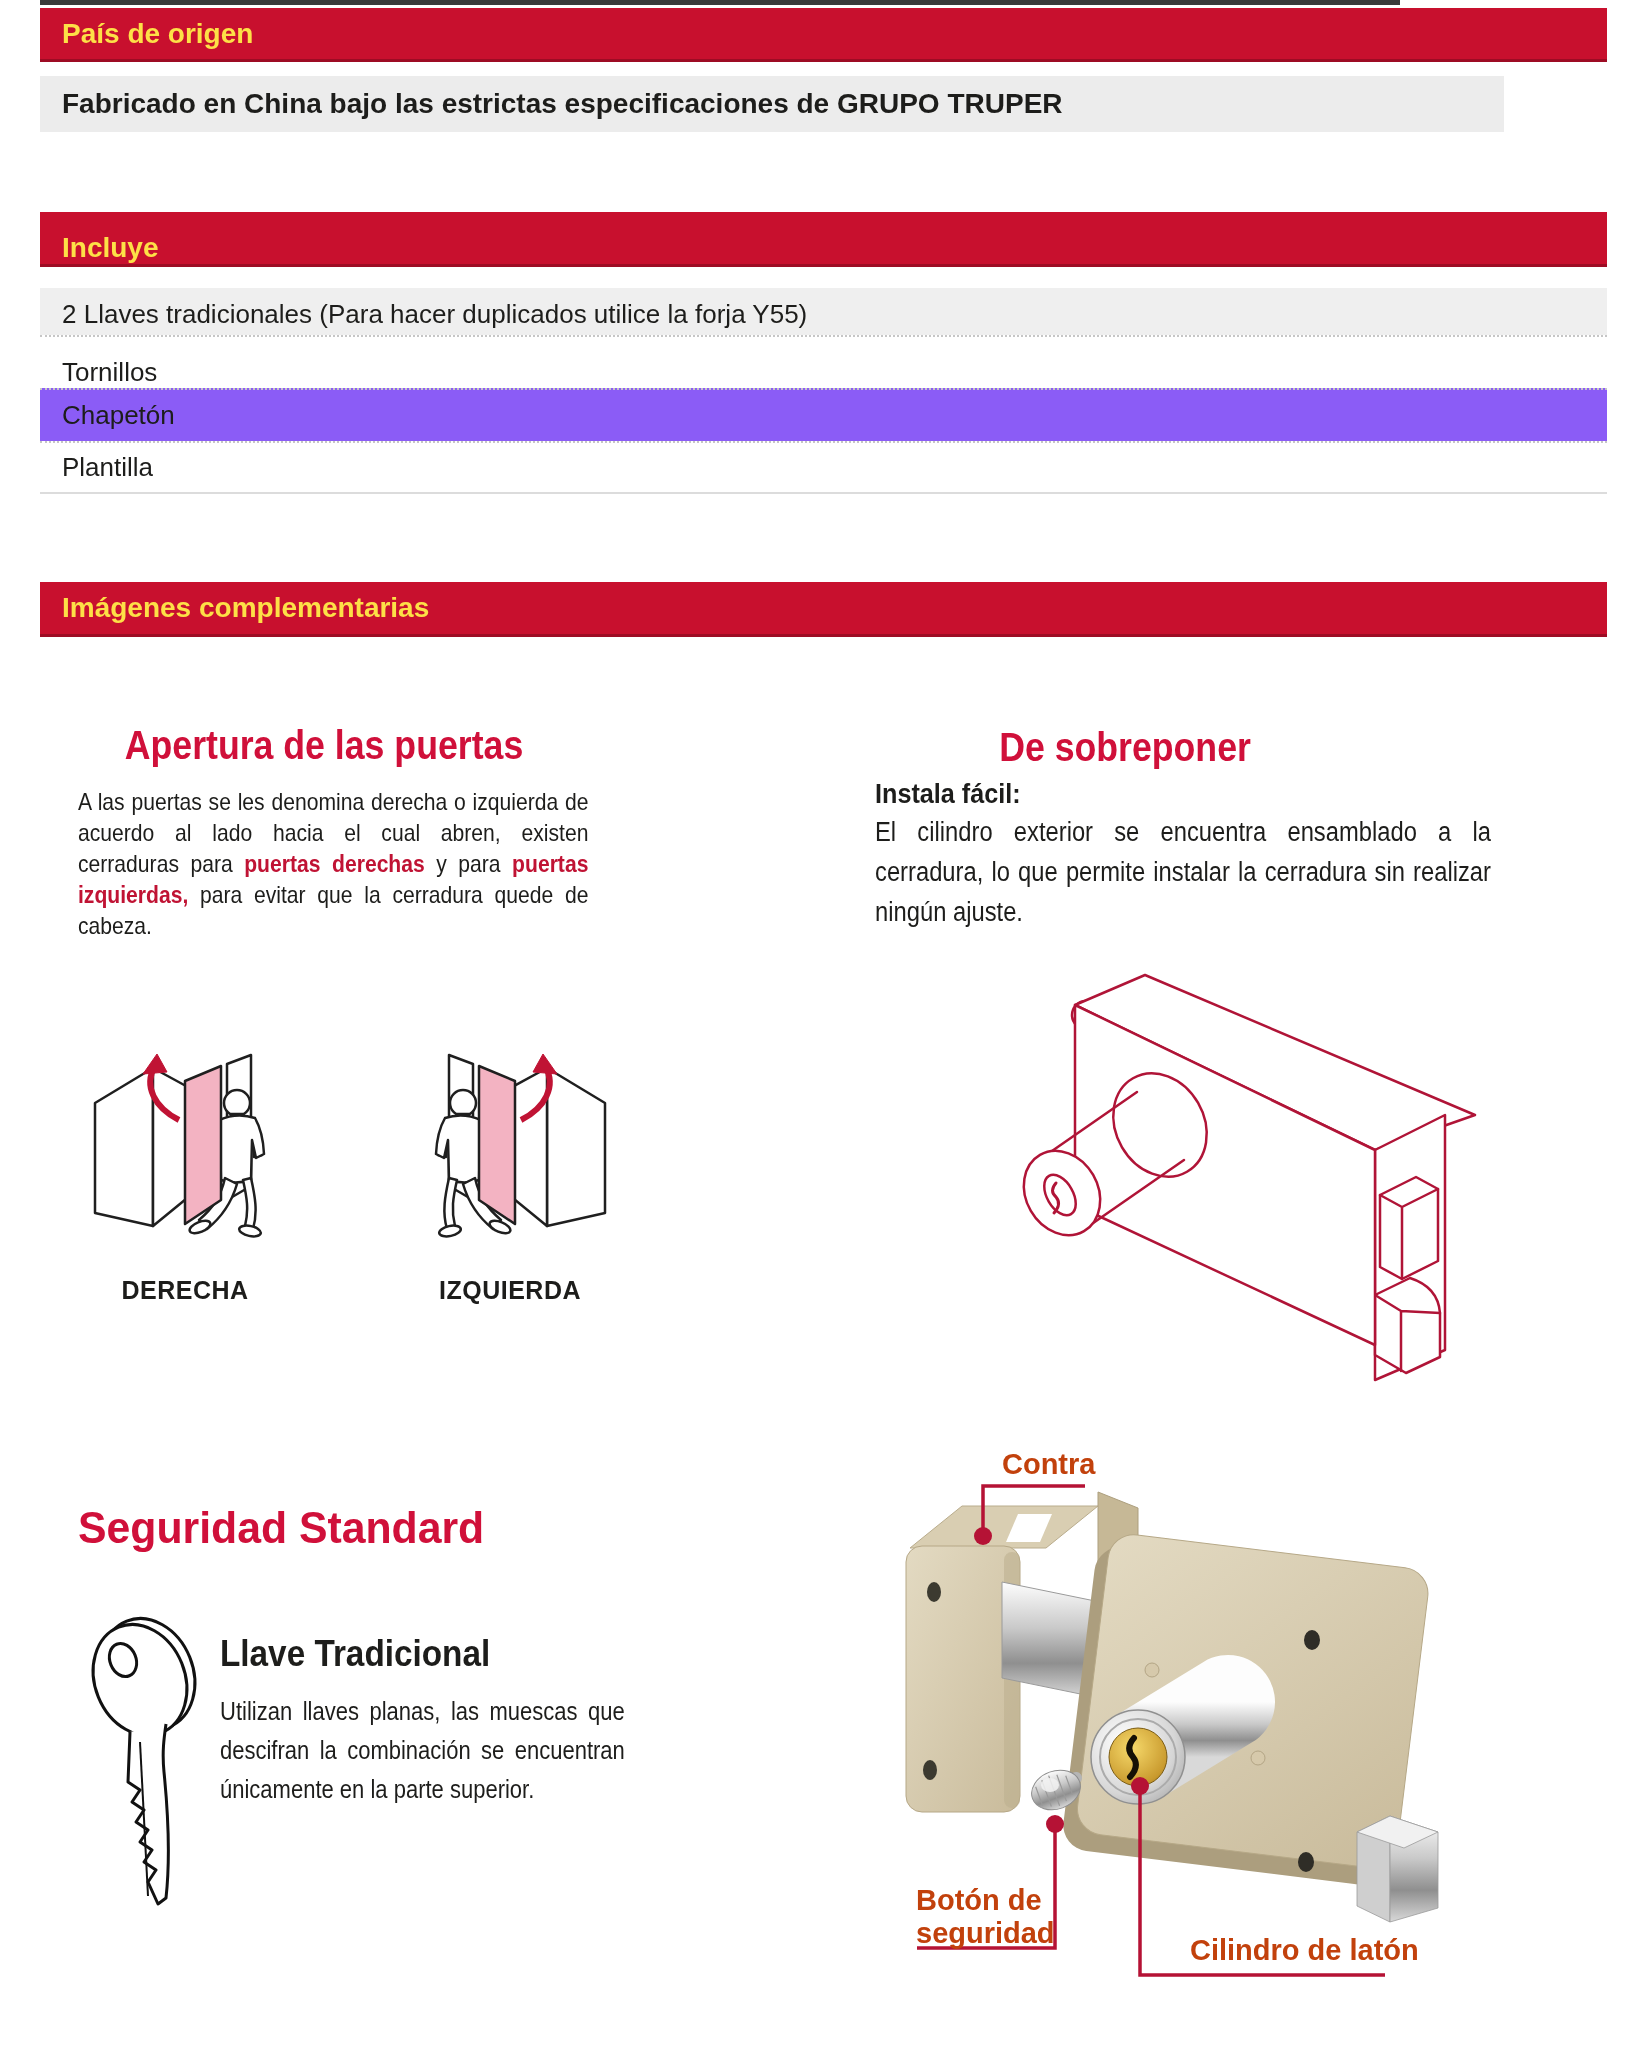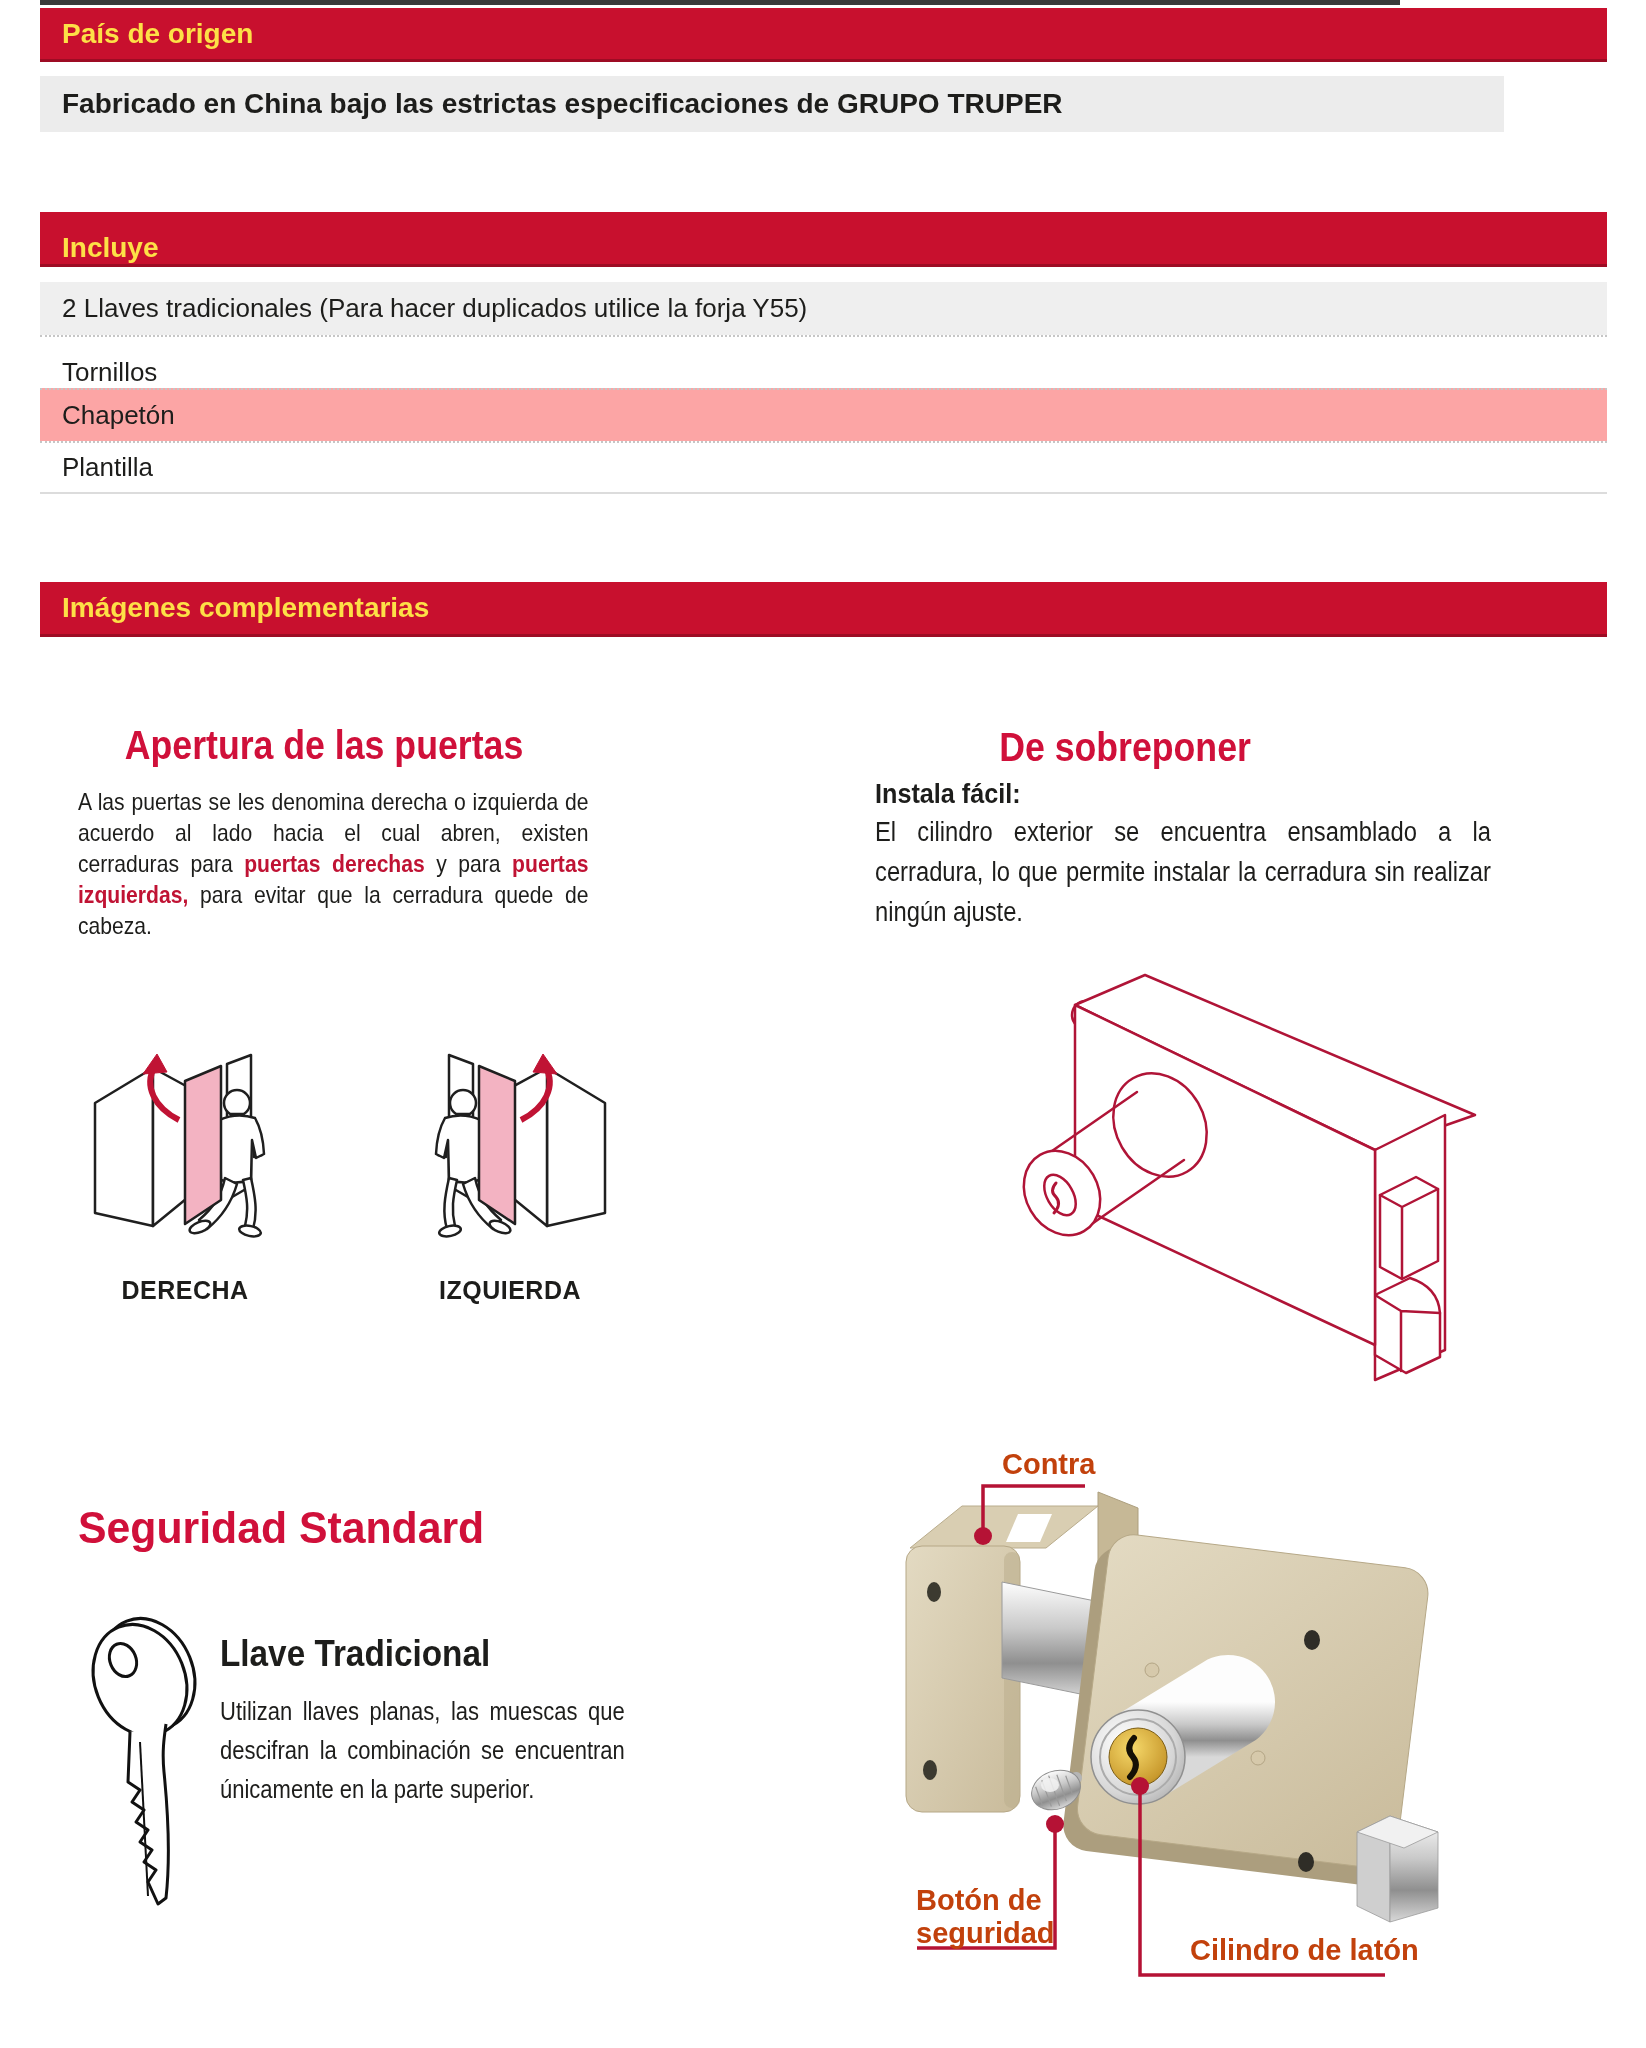--- a/index.html
+++ b/index.html
@@ -34,27 +34,27 @@
   <div class="abs bar" style="left:40px;top:8px;width:1567px;height:54px;">
     <span>País de origen</span>
   </div>
   <div class="abs grayband" style="left:40px;top:76px;width:1464px;height:56px;">
     <span>Fabricado en China bajo las estrictas especificaciones de GRUPO TRUPER</span>
   </div>
 
   <div class="abs bar" style="left:40px;top:212px;width:1567px;height:55px;align-items:flex-end;">
     <span>Incluye</span>
   </div>
-  <div class="abs row" style="left:40px;top:282px;width:1567px;height:53px;background:#efefef;text-align:center;">
+  <div class="abs row" style="left:40px;top:288px;width:1567px;height:53px;background:#efefef;text-align:center;">
     <span>2 Llaves tradicionales (Para hacer duplicados utilice la forja Y55)</span>
   </div>
   <div class="abs row dash" style="left:40px;top:335px;width:1567px;height:53px;background:#ffffff;align-items:flex-end;">
     <span>Tornillos</span>
   </div>
-  <div class="abs row dash" style="left:40px;top:388px;width:1567px;height:53px;background:#fca5a5;">
+  <div class="abs row dash" style="left:40px;top:388px;width:1567px;height:53px;background:#8b5cf6;">
     <span>Chapetón</span>
   </div>
   <div class="abs row dash lastline" style="left:40px;top:441px;width:1567px;height:53px;background:#ffffff;">
     <span>Plantilla</span>
   </div>
 
   <div class="abs bar" style="left:40px;top:582px;width:1567px;height:55px;">
     <span>Imágenes complementarias</span>
   </div>
 

